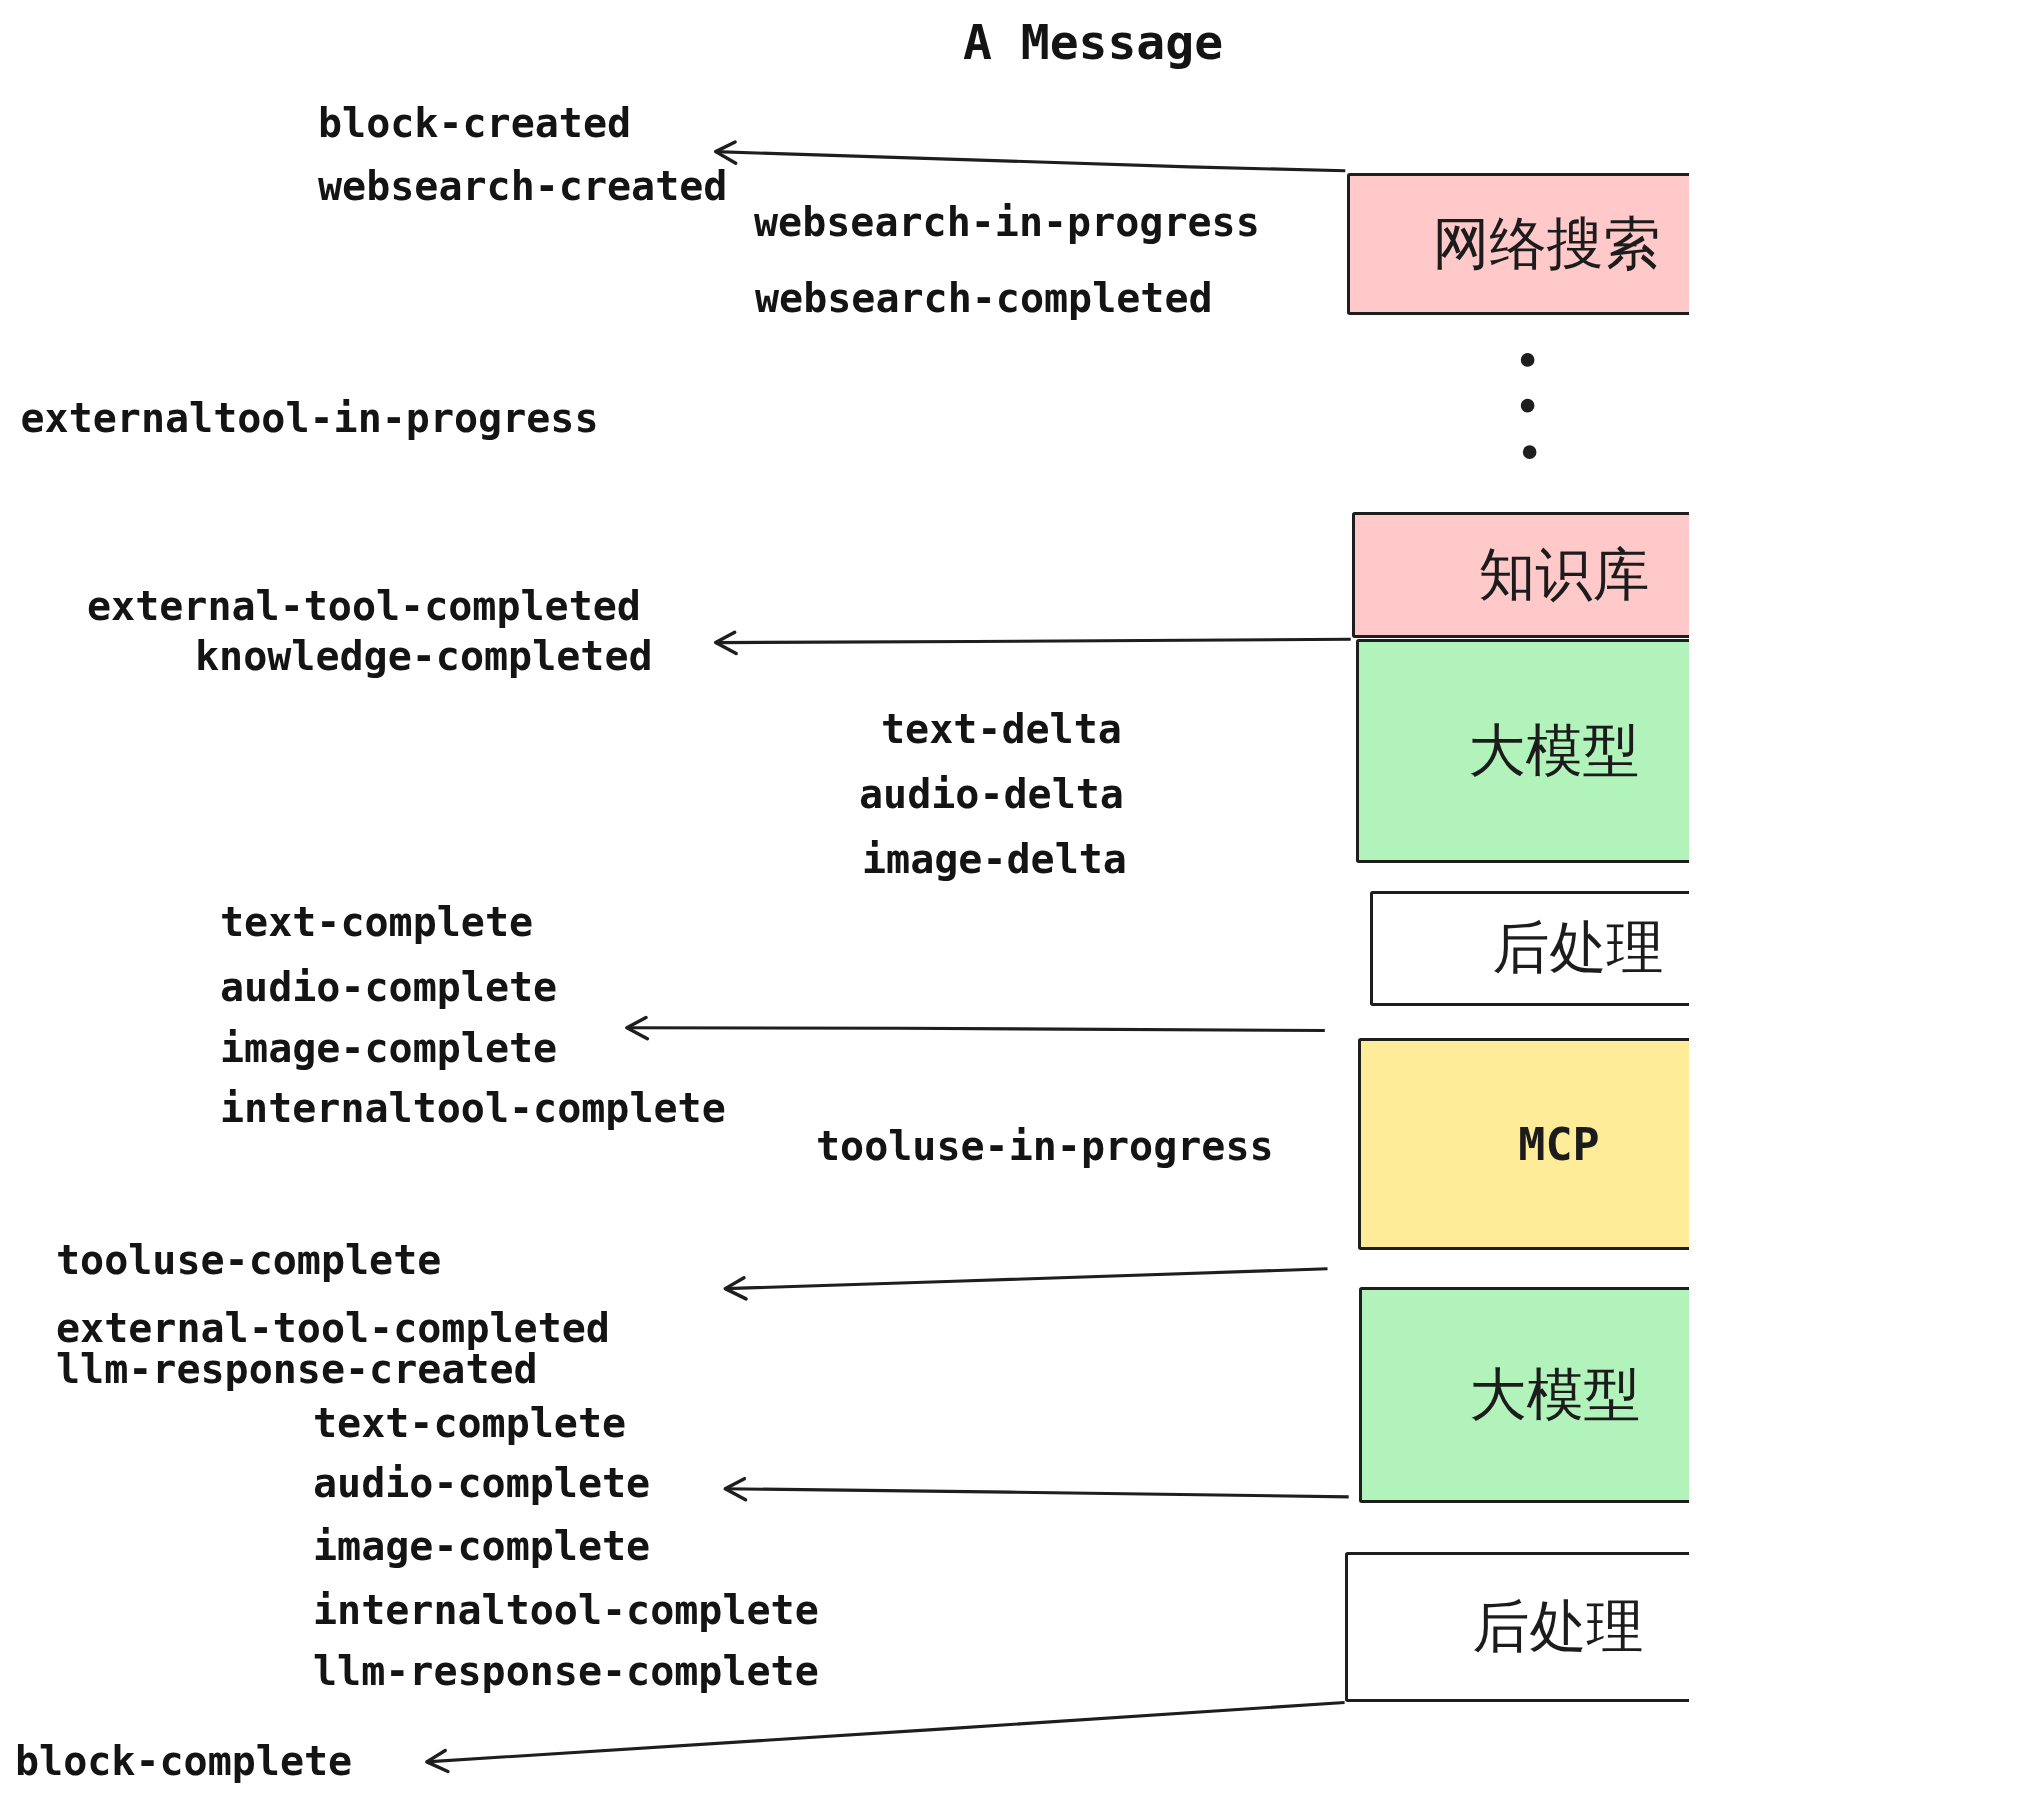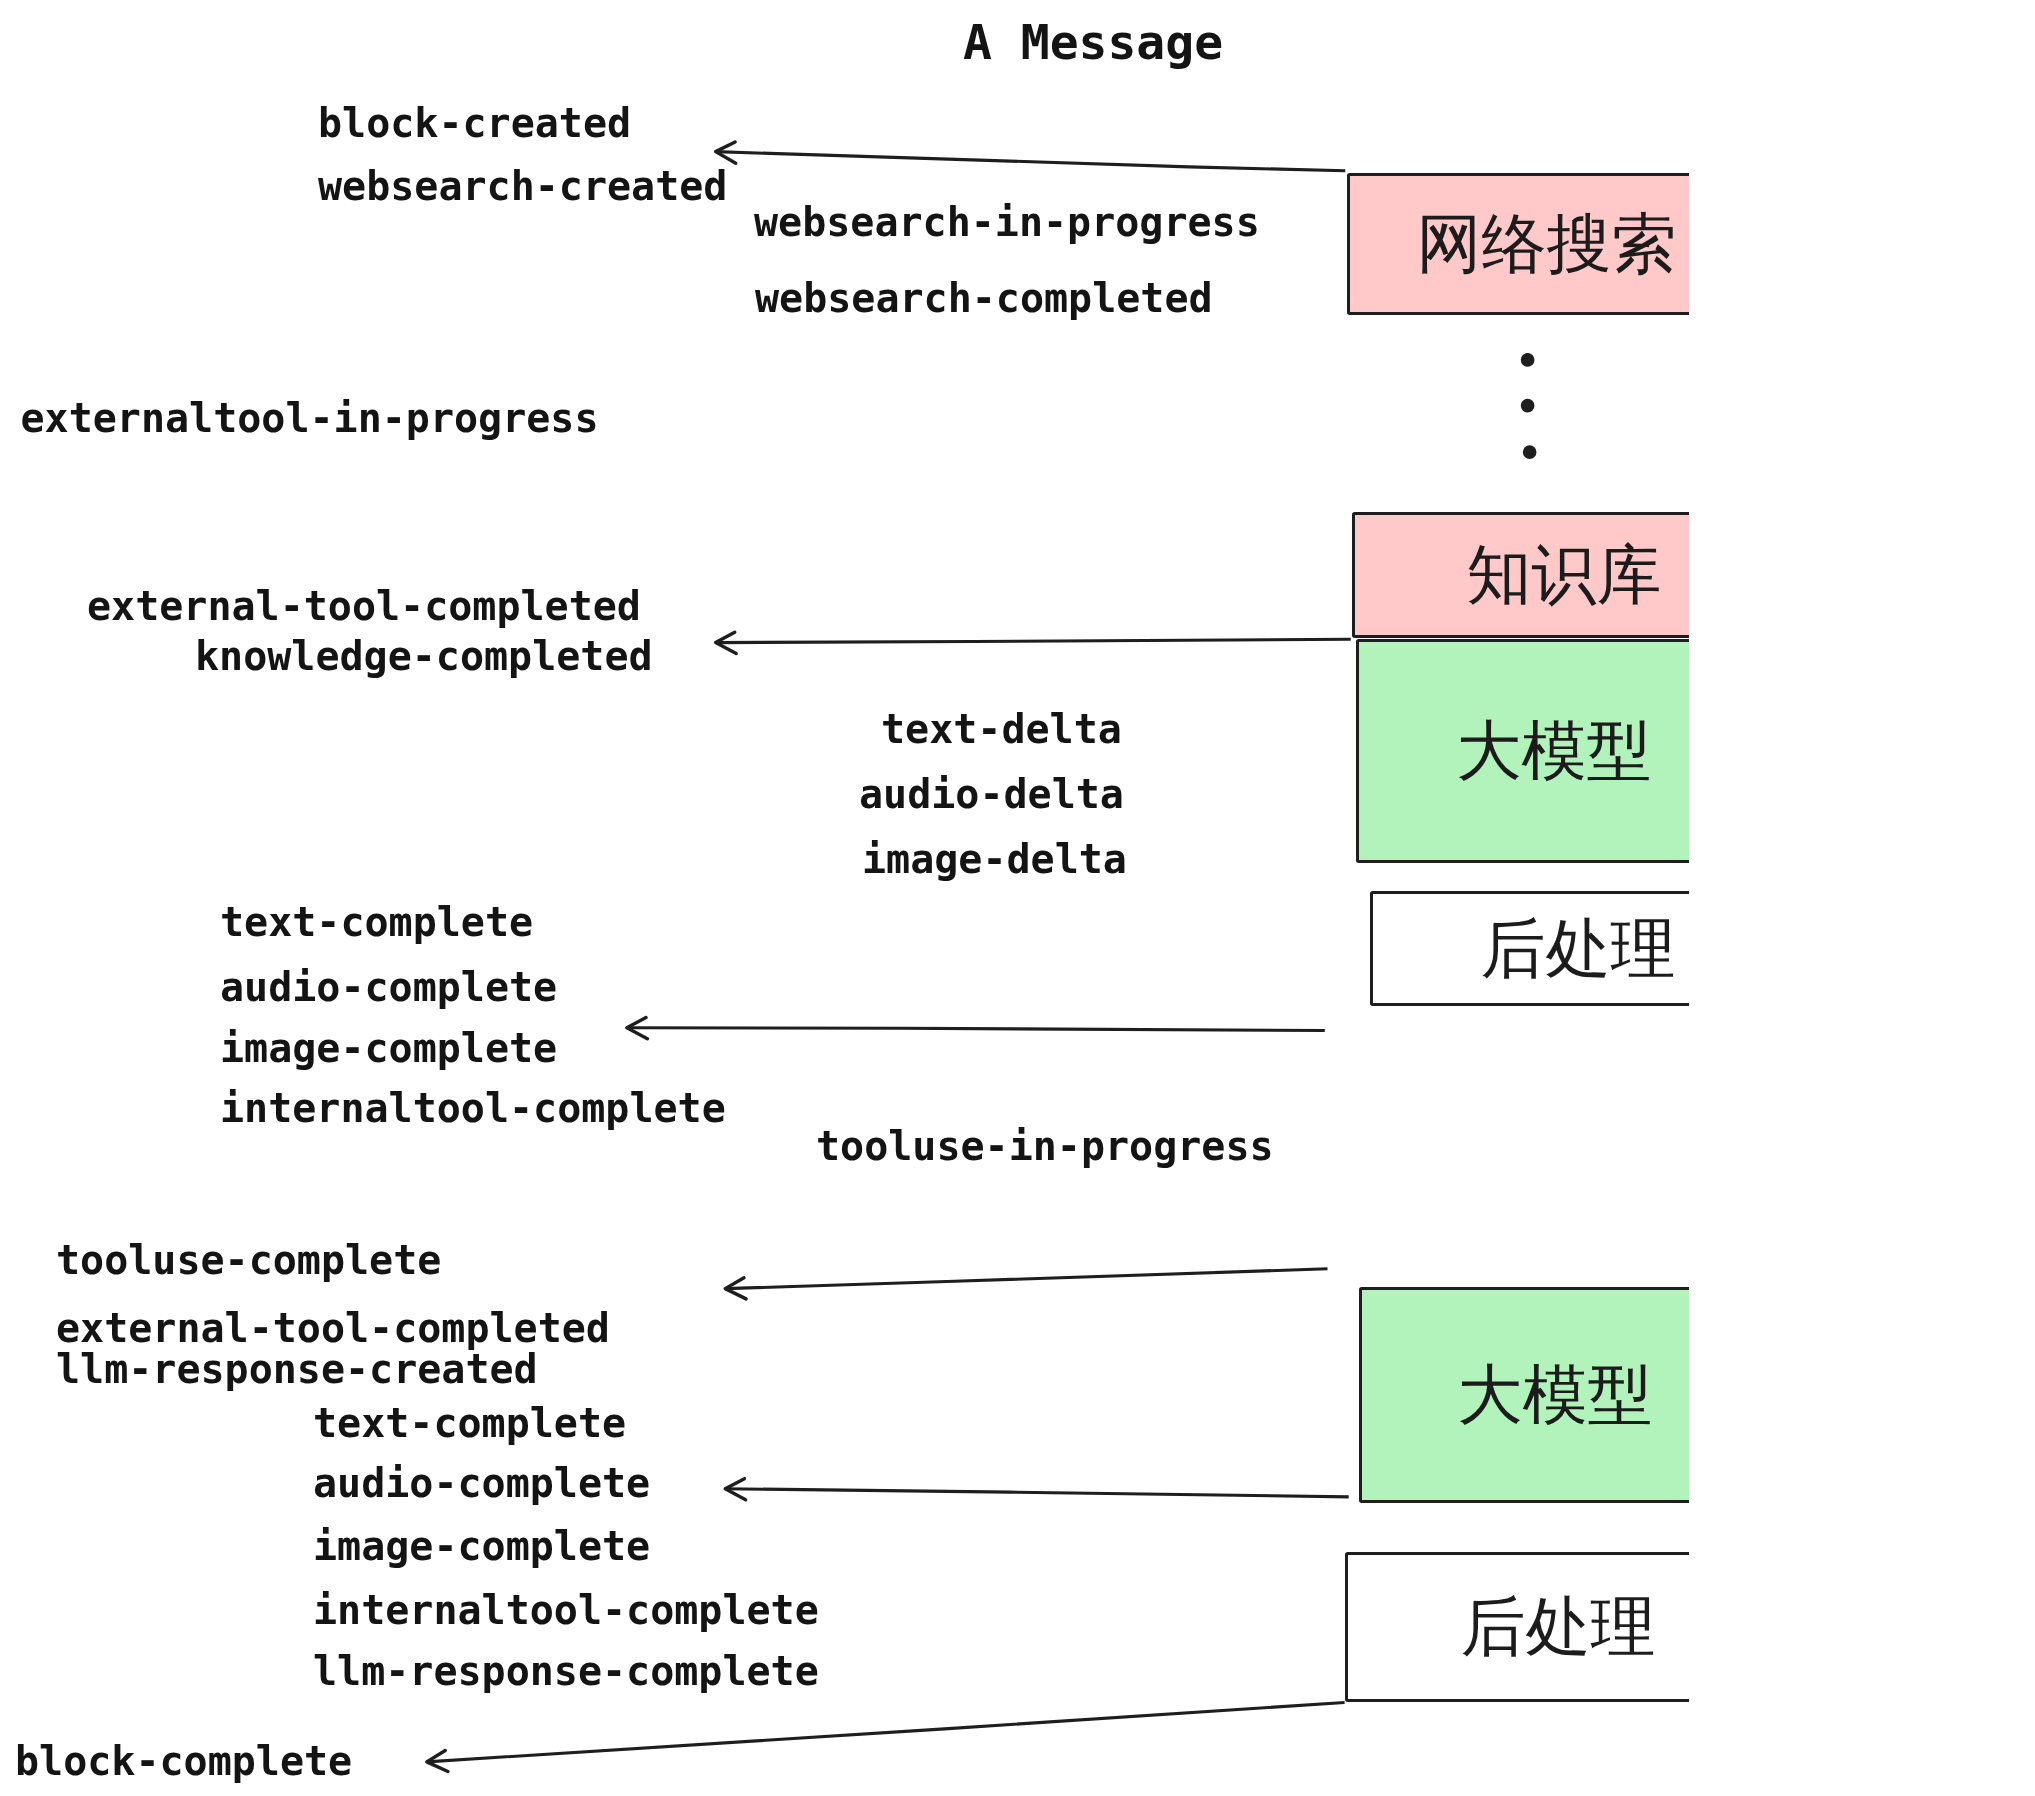--- a/index.html
+++ b/index.html
@@ -5,21 +5,21 @@
   html,body{margin:0;padding:0;background:#ffffff;}
   .canvas{position:relative;width:1689px;height:1796px;background:#ffffff;overflow:hidden;
           font-family:"DejaVu Sans Mono","Liberation Mono",monospace;color:#1e1e1e;}
   .svg-layer{position:absolute;left:0;top:0;width:2035px;height:1796px;pointer-events:none;}
   .evt{position:absolute;transform:translateY(-50%);font-size:40px;font-weight:bold;
        white-space:nowrap;letter-spacing:0;line-height:1;color:#141414;}
   .title{position:absolute;transform:translate(-50%,-50%);font-size:48px;font-weight:bold;
          white-space:nowrap;color:#141414;}
   .node{position:absolute;border:3.4px solid #1e1e1e;border-radius:2.7px;display:flex;
         align-items:center;justify-content:center;box-sizing:border-box;}
-  .node-label{font-family:"DejaVu Sans","Liberation Sans",sans-serif;font-size:65px;
+  .node-label{font-family:"DejaVu Sans","Liberation Sans",sans-serif;font-size:57px;
               color:#1c1c1c;white-space:nowrap;}
   .node-label.mono{font-family:"DejaVu Sans Mono","Liberation Mono",monospace;
                    font-size:45px;font-weight:bold;}
   .side-label{position:absolute;transform:translate(-50%,-50%);
               font-family:"DejaVu Sans","Liberation Sans",sans-serif;
               font-size:52px;color:#1c1c1c;white-space:nowrap;}
 </style>
 </head>
 <body>
 
@@ -60,20 +60,23 @@
   </div>
 
   <div class="node" style="left: 1356px; top: 639px; width: 396px; height: 224px; background-color: rgb(178, 242, 187);">
     <span class="node-label">大模型</span>
   </div>
 
   <div class="node" style="left: 1370px; top: 891px; width: 416px; height: 115px; background-color: rgb(255, 255, 255);">
     <span class="node-label">后处理</span>
   </div>
 
+  <div class="node" style="left: 1358px; top: 1038px; width: 402px; height: 212px; background-color: rgb(255, 236, 153);">
+    <span class="node-label mono">MCP</span>
+  </div>
 
   <div class="node" style="left: 1359px; top: 1287px; width: 392px; height: 216px; background-color: rgb(178, 242, 187);">
     <span class="node-label">大模型</span>
   </div>
 
   <div class="node" style="left: 1345px; top: 1552px; width: 426px; height: 150px; background-color: rgb(255, 255, 255);">
     <span class="node-label">后处理</span>
   </div>
 
   <div class="side-label" style="left:1915px;top:361px">外部工具</div>

